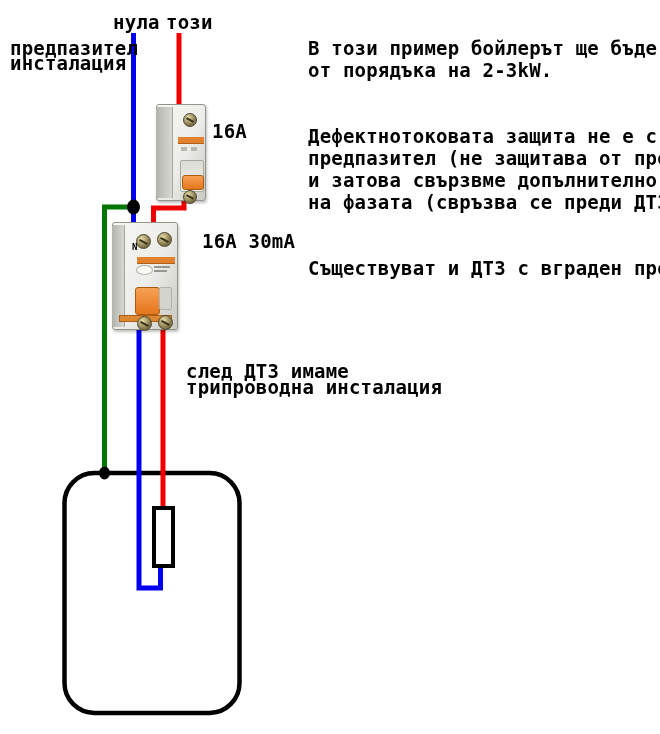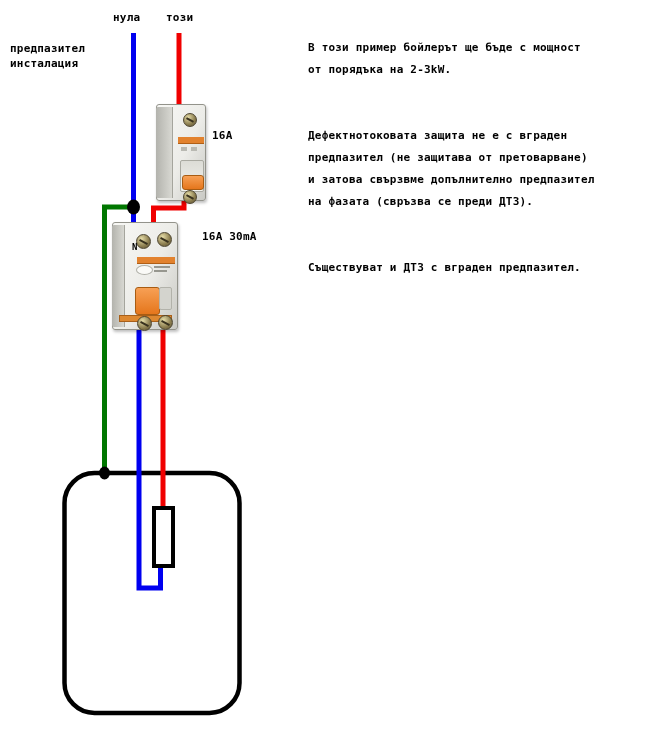--- a/index.html
+++ b/index.html
@@ -1,20 +1,20 @@
 <!DOCTYPE html>
 <html><head>
 <meta charset="utf-8">
 <style>
   html,body{margin:0;padding:0;background:#ffffff;}
   body{width:660px;height:734px;position:relative;overflow:hidden;
        font-family:"DejaVu Sans Mono", monospace;}
   .stage{position:absolute;left:0;top:0;width:660px;height:734px;}
   svg.wires{position:absolute;left:0;top:0;z-index:1;}
-  .lbl{position:absolute;z-index:3;color:#000;font-weight:bold;font-size:11px;
+  .lbl{position:absolute;z-index:3;color:#000;font-weight:bold;font-size:19px;
        letter-spacing:0.2px;white-space:pre;margin:0;font-family:inherit;}
   pre.lbl{line-height:15px;}
   pre.note{line-height:22px;}
   pre.after{line-height:16px;}
 
   
   .device{position:absolute;z-index:2;}
   .dev-body{position:absolute;inset:0;border:1px solid #93938b;border-radius:3px;
      background:linear-gradient(115deg,#f8f8f5 0%,#ececE8 55%,#c9c9c4 100%);
      box-shadow:1px 2px 3px rgba(0,0,0,0.25);}
@@ -124,15 +124,17 @@
 от порядъка на 2-3kW.
 
 
 Дефектнотоковата защита не е с вграден
 предпазител (не защитава от претоварване)
 и затова свързвме допълнително предпазител
 на фазата (свръзва се преди ДТЗ).
 
 
 Съществуват и ДТЗ с вграден предпазител.</pre>
-  <div class="lbl" style="left:212px;top:129px">16A</div>
+  <div class="lbl" style="left:212px;top:120px">16A</div>
   <div class="lbl" style="left:202px;top:230px">16A 30mA</div>
+  <pre class="lbl after" style="left:186px;top:363px">след ДТЗ имаме
+трипроводна инсталация</pre>
 </div>
 
 </body></html>

